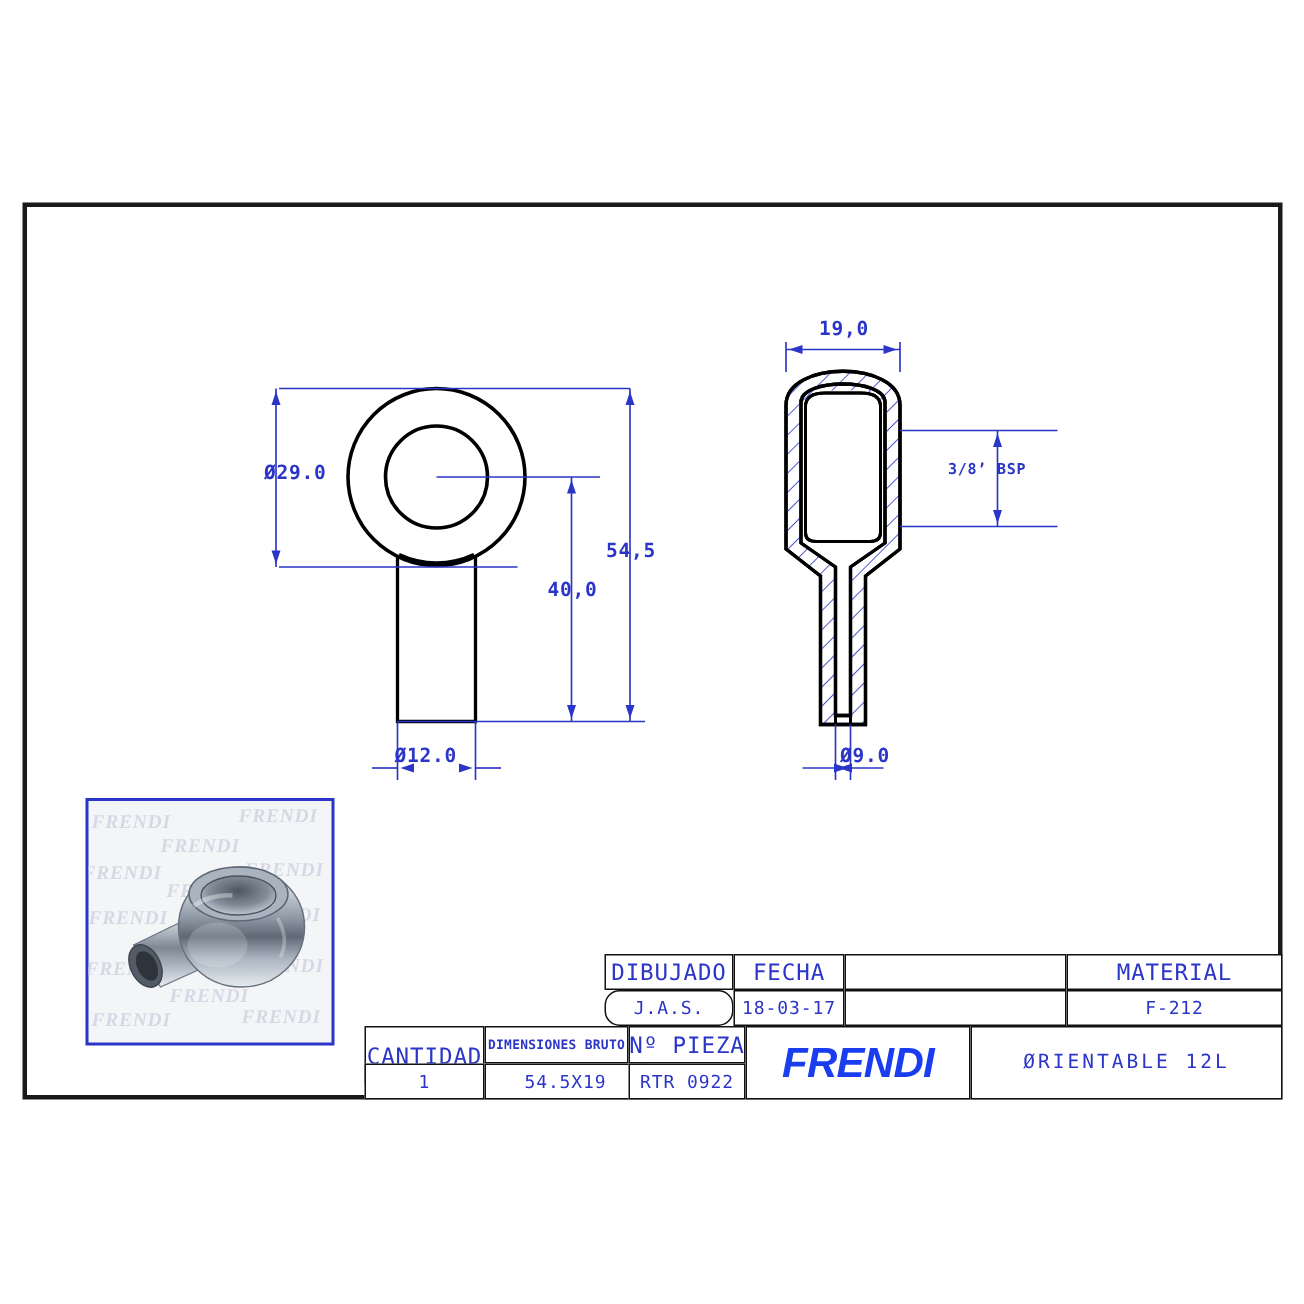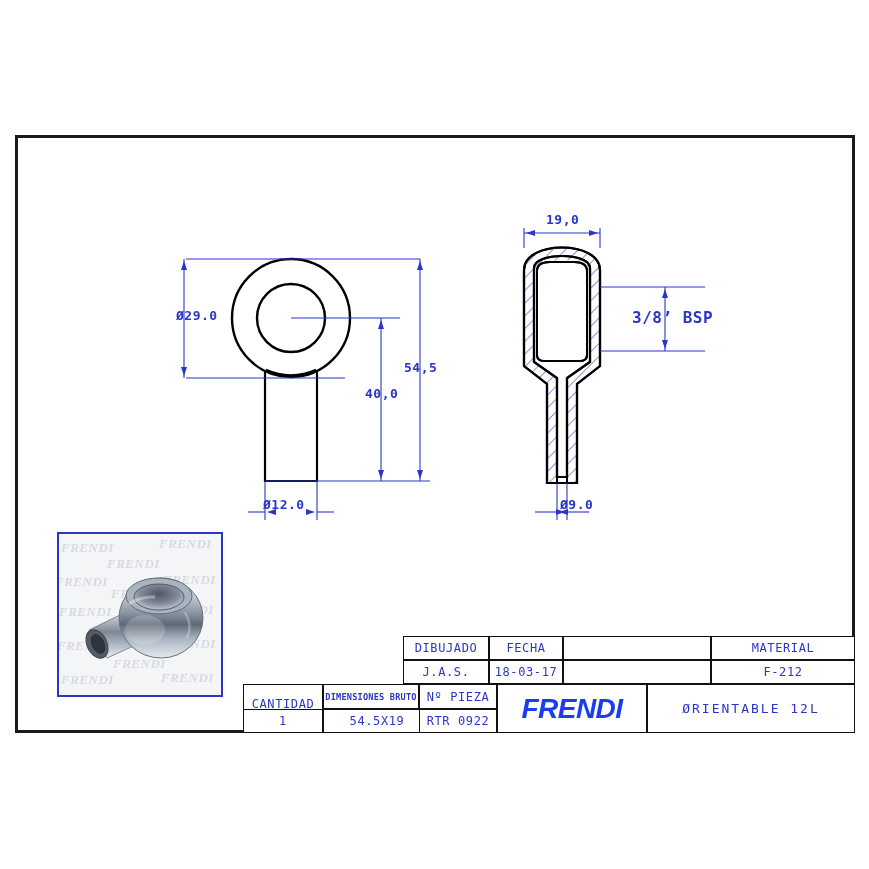--- a/index.html
+++ b/index.html
@@ -74,21 +74,21 @@
     background: #ffffff;
     color: #2b35c8;
     font-family: "DejaVu Sans Mono", monospace;
     display: flex;
     align-items: center;
     justify-content: center;
     text-align: center;
     overflow: hidden;
     white-space: nowrap;
   }
-  .tb-head { font-size: 12px; letter-spacing: 0.6px; }
+  .tb-head { font-size: 15px; letter-spacing: 0.6px; }
   .tb-val  { font-size: 12px;  letter-spacing: 0.6px; }
   .tb-tiny { font-size: 8.6px; font-weight: bold; letter-spacing: 0.2px; }
   .tb-blank { color: transparent; }
   #logo-cell {
     font-family: "Liberation Sans", sans-serif;
     font-style: italic;
     font-weight: bold;
     font-size: 28px;
     color: #1b3df0;
     letter-spacing: -0.5px;
@@ -246,21 +246,21 @@
   <div class="dimtxt" style="left:263px; top:497px;">Ø12.0</div>
 
   <div class="dimtxt" style="left:404px; top:360px;">54,5</div>
 
   <div class="dimtxt" style="left:365px; top:386px;">40,0</div>
 
   <div class="dimtxt" style="left:546px; top:212px;">19,0</div>
 
   <div class="dimtxt" style="left:544px; top:497px;margin-left:16px;">Ø9.0</div>
 
-  <div class="dimtxt" style="left:632px; top:308px; font-size:16px;">3/8’  BSP</div>
+  <div class="dimtxt" style="left:632px; top:308px; font-size:10px;">3/8’  BSP</div>
 
   <div id="photo">
 
     <div class="wm" style="left:2px;  top:6px;">FRENDI</div>
     <div class="wm" style="left:100px;top:2px;">FRENDI</div>
     <div class="wm" style="left:48px; top:22px;">FRENDI</div>
     <div class="wm" style="left:-4px; top:40px;">FRENDI</div>
     <div class="wm" style="left:104px;top:38px;">FRENDI</div>
     <div class="wm" style="left:52px; top:52px;">FRENDI</div>
     <div class="wm" style="left:0px;  top:70px;">FRENDI</div>
@@ -311,21 +311,21 @@
     </svg>
   </div>
 
   <div id="titleblock">
 
     <div class="tb-cell tb-head" style="left:160px; top:0px;   width:86px;  height:24px;">DIBUJADO</div>
     <div class="tb-cell tb-head" style="left:246px; top:0px;   width:74px;  height:24px;">FECHA</div>
     <div class="tb-cell tb-blank" style="left:320px; top:0px;  width:148px; height:24px;">.</div>
     <div class="tb-cell tb-head" style="left:468px; top:0px;   width:144px; height:24px;">MATERIAL</div>
 
-    <div class="tb-cell tb-val" style="left:160px; top:24px;  width:86px;  height:24px;">J.A.S.</div>
+    <div class="tb-cell tb-val" style="left:160px; top:24px;  width:86px;  height:24px;border-radius:10px;">J.A.S.</div>
     <div class="tb-cell tb-val" style="left:246px; top:24px;  width:74px;  height:24px;">18-03-17</div>
     <div class="tb-cell tb-blank" style="left:320px; top:24px; width:148px; height:24px;">.</div>
     <div class="tb-cell tb-val" style="left:468px; top:24px;  width:144px; height:24px;">F-212</div>
 
     <div class="tb-cell tb-head" style="left:0px;   top:48px; width:80px;  height:39px;text-align:center;">CANTIDAD</div>
     <div class="tb-cell tb-tiny" style="left:80px;  top:48px; width:96px;  height:25px;">DIMENSIONES BRUTO</div>
     <div class="tb-cell tb-head" style="left:176px; top:48px; width:78px;  height:25px;">Nº PIEZA</div>
 
     <div class="tb-cell tb-val" style="left:0px;   top:73px; width:80px;  height:24px;">1</div>
     <div class="tb-cell tb-val" style="left:80px;  top:73px; width:108px;  height:24px;">54.5X19</div>

